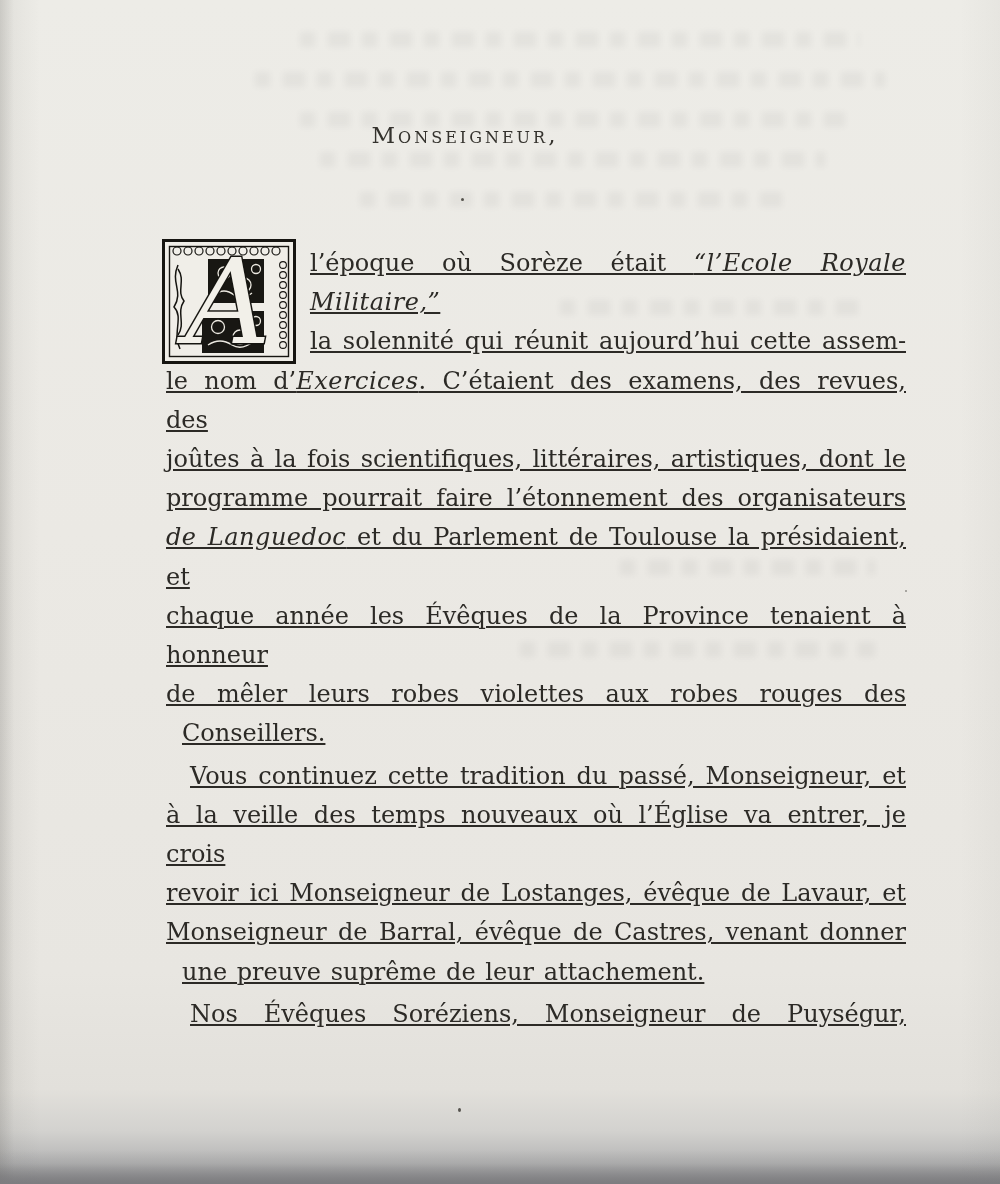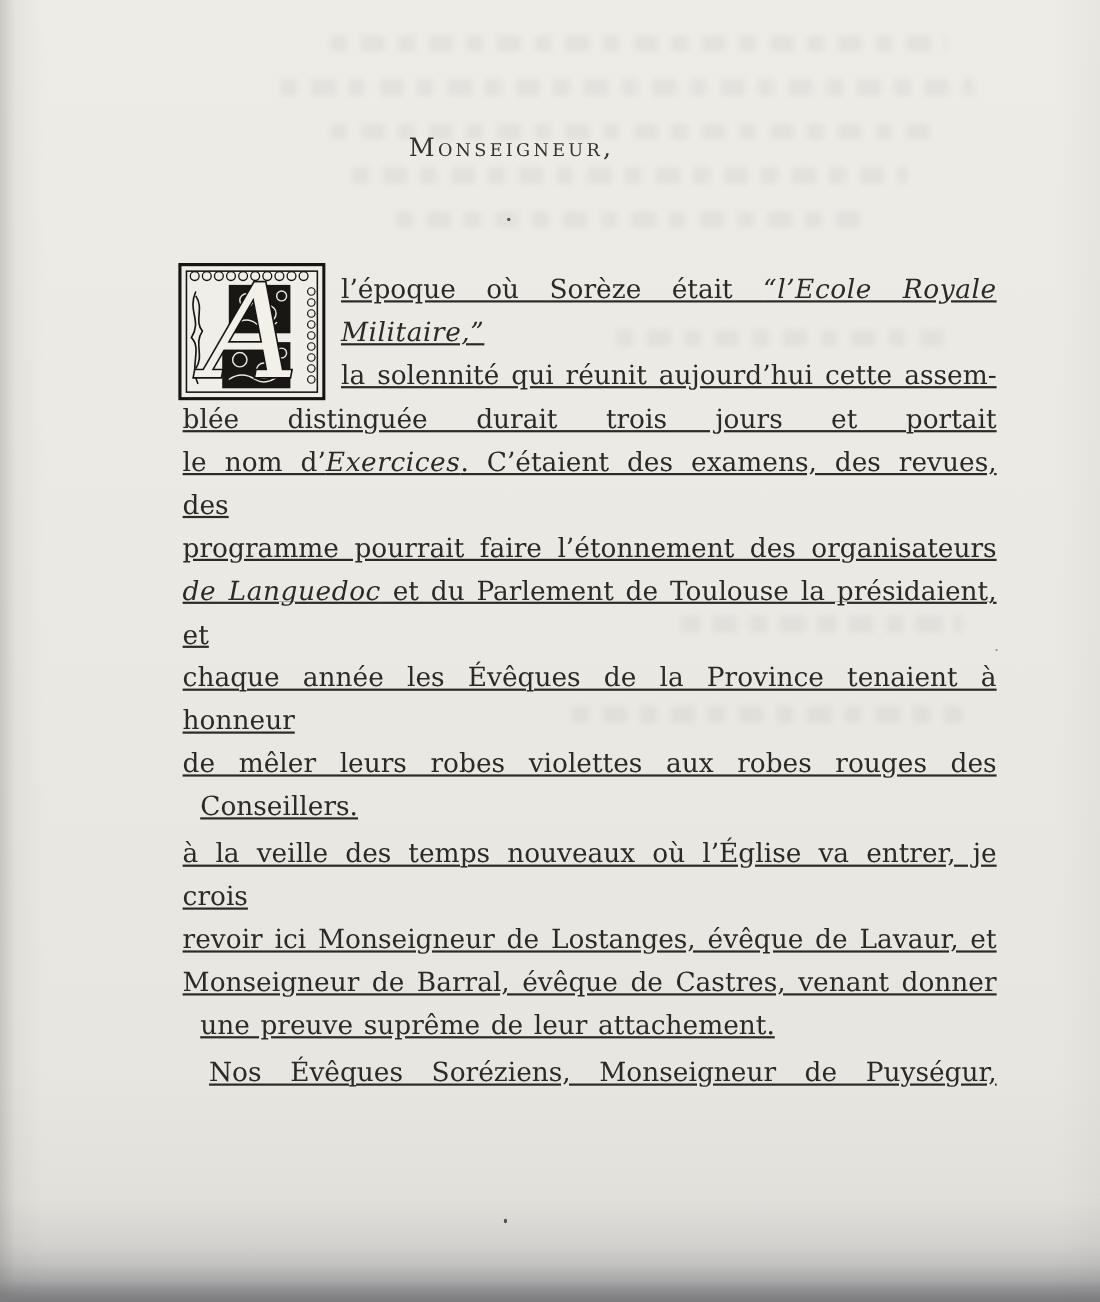--- a/index.html
+++ b/index.html
@@ -133,29 +133,30 @@
           </g>
         </g>
 
         <text x="66" y="104" font-size="118" font-family="DejaVu Serif, serif" font-style="italic" text-anchor="middle" fill="#f2f0e9" stroke="#161511" stroke-width="3" paint-order="stroke">A</text>
       </svg>
     </div>
 
   <div class="para">
         <div class="line"><span>l’époque où Sorèze était </span><span class="script">“l’Ecole Royale Militaire,”</span></div>
         <div class="line"><span>la solennité qui réunit aujourd’hui cette assem-</span></div>
-        <div class="line"><span>blée distinguée durait trois jours et portait</span></div>
         <div class="line"><span>le nom d’</span><span class="script">Exercices</span><span>. C’étaient des examens, des revues, des</span></div>
+        <div class="line"><span>joûtes à la fois scientifiques, littéraires, artistiques, dont le</span></div>
         <div class="line"><span>programme pourrait faire l’étonnement des organisateurs</span></div>
         <div class="line"><span class="script">de Languedoc</span><span> et du Parlement de Toulouse la présidaient, et</span></div>
         <div class="line"><span>chaque année les Évêques de la Province tenaient à honneur</span></div>
         <div class="line"><span>de mêler leurs robes violettes aux robes rouges des</span></div>
         <div class="line last"><span>Conseillers.</span></div>
       </div>
       <div class="para">
+        <div class="line indent"><span>Vous continuez cette tradition du passé, Monseigneur, et</span></div>
         <div class="line"><span>à la veille des temps nouveaux où l’Église va entrer, je crois</span></div>
         <div class="line"><span>revoir ici Monseigneur de Lostanges, évêque de Lavaur, et</span></div>
         <div class="line"><span>Monseigneur de Barral, évêque de Castres, venant donner</span></div>
         <div class="line last"><span>une preuve suprême de leur attachement.</span></div>
       </div>
       <div class="para">
         <div class="line indent"><span>Nos Évêques Soréziens, Monseigneur de Puységur,</span></div>
       </div>
     </div>
 

